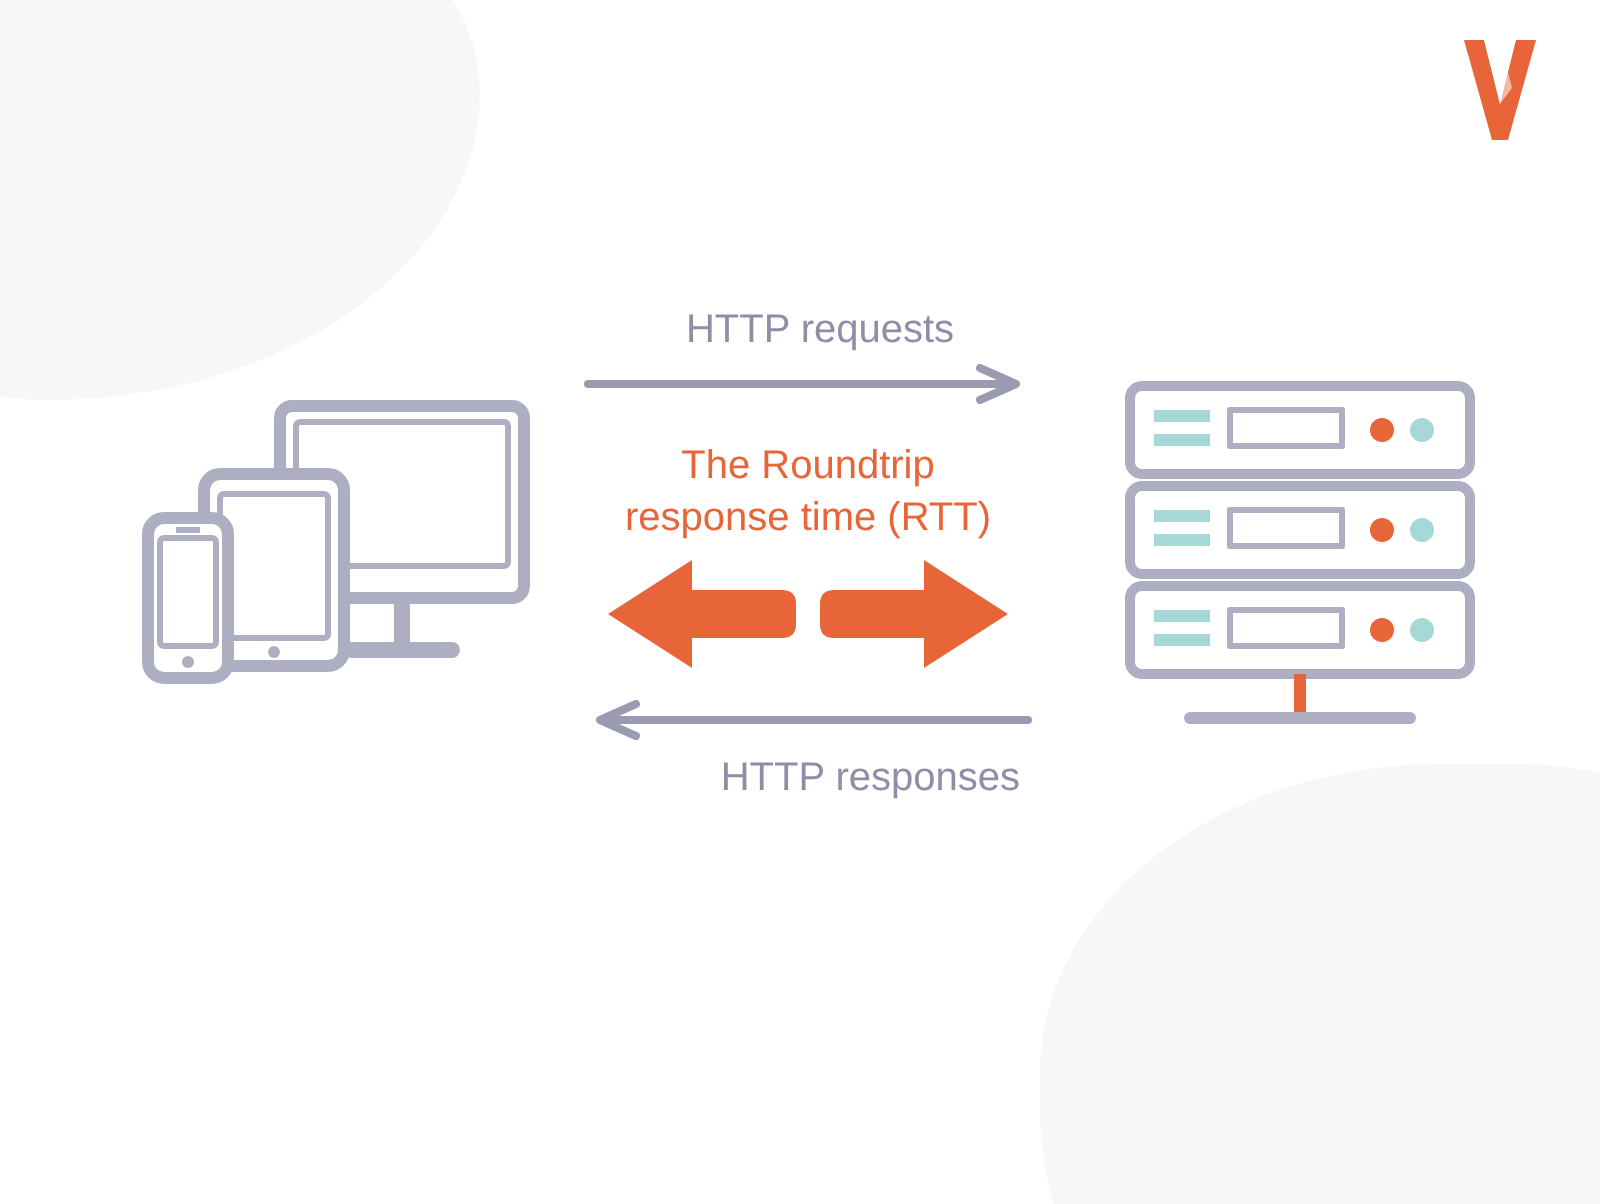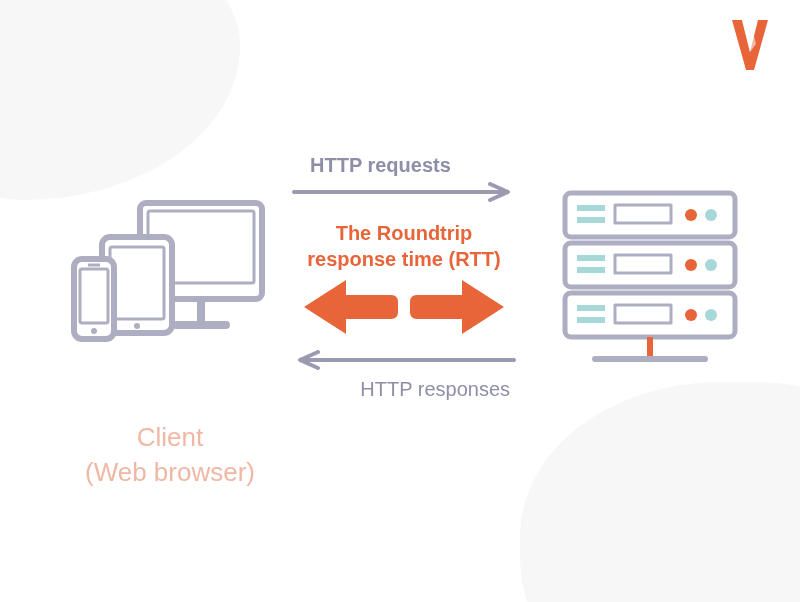--- a/index.html
+++ b/index.html
@@ -45,38 +45,38 @@
   }
   .server-icon {
     position: absolute;
     top: 185px; right: 55px;
     width: 190px; height: 200px;
   }
   .label-req {
     position: absolute;
     top: 154px; left: 310px;
     width: 200px;
-    text-align: left;
+    text-align: center;
     color: #8e8ea8;
     font-size: 20px;
-    font-weight: 700;
+    font-weight: 400;
   }
   .arrow-req {
     position: absolute;
     top: 182px; left: 290px;
     width: 228px; height: 20px;
   }
   .rtt-title {
     position: absolute;
     top: 220px; left: 296px;
     width: 216px;
     text-align: center;
     color: #e76538;
     font-size: 20px;
-    font-weight: 700;
+    font-weight: 400;
     line-height: 1.3;
   }
   .rtt-arrows {
     position: absolute;
     top: 278px; left: 296px;
     width: 216px; height: 58px;
   }
   .arrow-res {
     position: absolute;
     top: 350px; left: 290px;
@@ -183,18 +183,14 @@
       <path d="M121 17 L166 17 L166 2 L208 29 L166 56 L166 41 L121 41 Q114 41 114 34 L114 24 Q114 17 121 17 Z"></path>
     </g>
   </svg>
 
   <svg class="arrow-res" viewBox="0 0 228 20">
     <line x1="224" y1="10" x2="14" y2="10" stroke="#9a9ab0" stroke-width="4" stroke-linecap="round"></line>
     <polyline points="28,2 10,10 28,18" fill="none" stroke="#9a9ab0" stroke-width="4" stroke-linecap="round" stroke-linejoin="round"></polyline>
   </svg>
   <div class="label-res">HTTP responses</div>
 
-  <div class="caption client">
-    <span>Client</span><br>
-    <span>(Web browser)</span>
-  </div>
 
 </div>
 
 </body></html>

